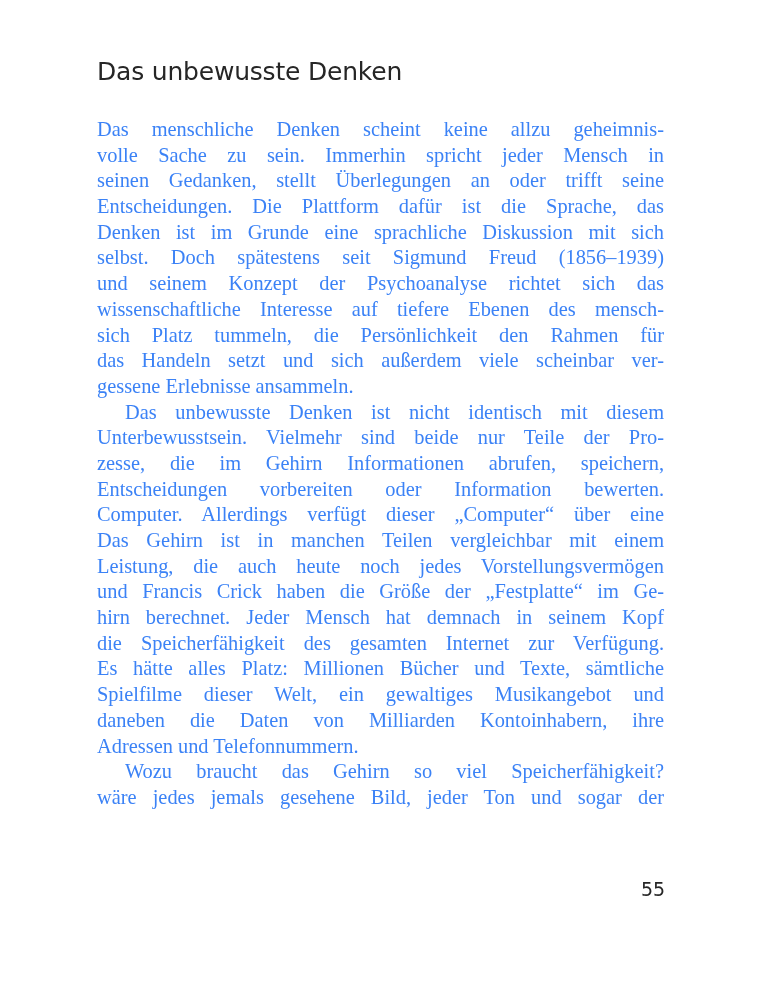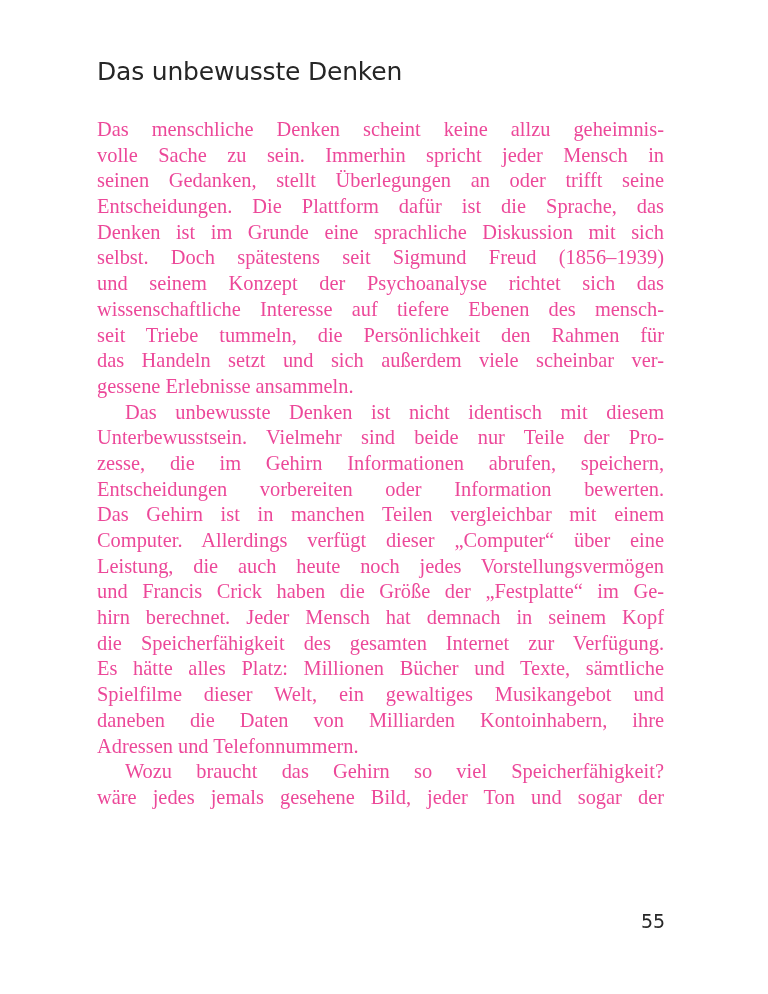--- a/index.html
+++ b/index.html
@@ -9,58 +9,58 @@
     }
     .page { position: absolute; left: 97px; top: 0; width: 567px; }
     .heading {
       position: absolute; left: 0; top: 57px;
       font-family: "DejaVu Sans", sans-serif; font-size: 25px; font-weight: normal;
       color: #262626; margin: 0; letter-spacing: -0.2px; white-space: nowrap; text-align: right;
     }
     .body-text {
       position: absolute; left: 0; top: 117px; width: 567px;
       font-family: "Liberation Serif", serif; font-size: 20.4px; line-height: 25.7px;
-      color: #ec4899;
+      color: #3b82f6;
     }
     .line {
       display: block; text-align: justify; text-align-last: justify; white-space: nowrap; height: 25.7px;
     }
     .line.last { text-align-last: left; }
     .line.indent { text-indent: 28px; }
     .page-number {
-      position: absolute; left: 641px; top: 910px;
+      position: absolute; left: 641px; top: 878px;
       font-family: "DejaVu Sans", sans-serif; font-size: 19px; color: #262626;
     }
   </style>
 </head>
 <body>
 
 <div class="page">
   <h2 class="heading">Das unbewusste Denken</h2>
   <div class="body-text" id="body-text">
       <div>
         <span class="line">Das menschliche Denken scheint keine allzu geheimnis-</span>
         <span class="line">volle Sache zu sein. Immerhin spricht jeder Mensch in</span>
         <span class="line">seinen Gedanken, stellt Überlegungen an oder trifft seine</span>
         <span class="line">Entscheidungen. Die Plattform dafür ist die Sprache, das</span>
         <span class="line">Denken ist im Grunde eine sprachliche Diskussion mit sich</span>
         <span class="line">selbst. Doch spätestens seit Sigmund Freud (1856–1939)</span>
         <span class="line">und seinem Konzept der Psychoanalyse richtet sich das</span>
         <span class="line">wissenschaftliche Interesse auf tiefere Ebenen des mensch-</span>
-        <span class="line">seit Triebe tummeln, die Persönlichkeit den Rahmen für</span>
+        <span class="line">sich Platz tummeln, die Persönlichkeit den Rahmen für</span>
         <span class="line">das Handeln setzt und sich außerdem viele scheinbar ver-</span>
         <span class="line last">gessene Erlebnisse ansammeln.</span>
       </div>
       <div>
         <span class="line indent">Das unbewusste Denken ist nicht identisch mit diesem</span>
         <span class="line">Unterbewusstsein. Vielmehr sind beide nur Teile der Pro-</span>
         <span class="line">zesse, die im Gehirn Informationen abrufen, speichern,</span>
         <span class="line">Entscheidungen vorbereiten oder Information bewerten.</span>
+        <span class="line">Computer. Allerdings verfügt dieser „Computer“ über eine</span>
         <span class="line">Das Gehirn ist in manchen Teilen vergleichbar mit einem</span>
-        <span class="line">Computer. Allerdings verfügt dieser „Computer“ über eine</span>
         <span class="line">Leistung, die auch heute noch jedes Vorstellungsvermögen</span>
         <span class="line">und Francis Crick haben die Größe der „Festplatte“ im Ge-</span>
         <span class="line">hirn berechnet. Jeder Mensch hat demnach in seinem Kopf</span>
         <span class="line">die Speicherfähigkeit des gesamten Internet zur Verfügung.</span>
         <span class="line">Es hätte alles Platz: Millionen Bücher und Texte, sämtliche</span>
         <span class="line">Spielfilme dieser Welt, ein gewaltiges Musikangebot und</span>
         <span class="line">daneben die Daten von Milliarden Kontoinhabern, ihre</span>
         <span class="line last">Adressen und Telefonnummern.</span>
       </div>
       <div>

